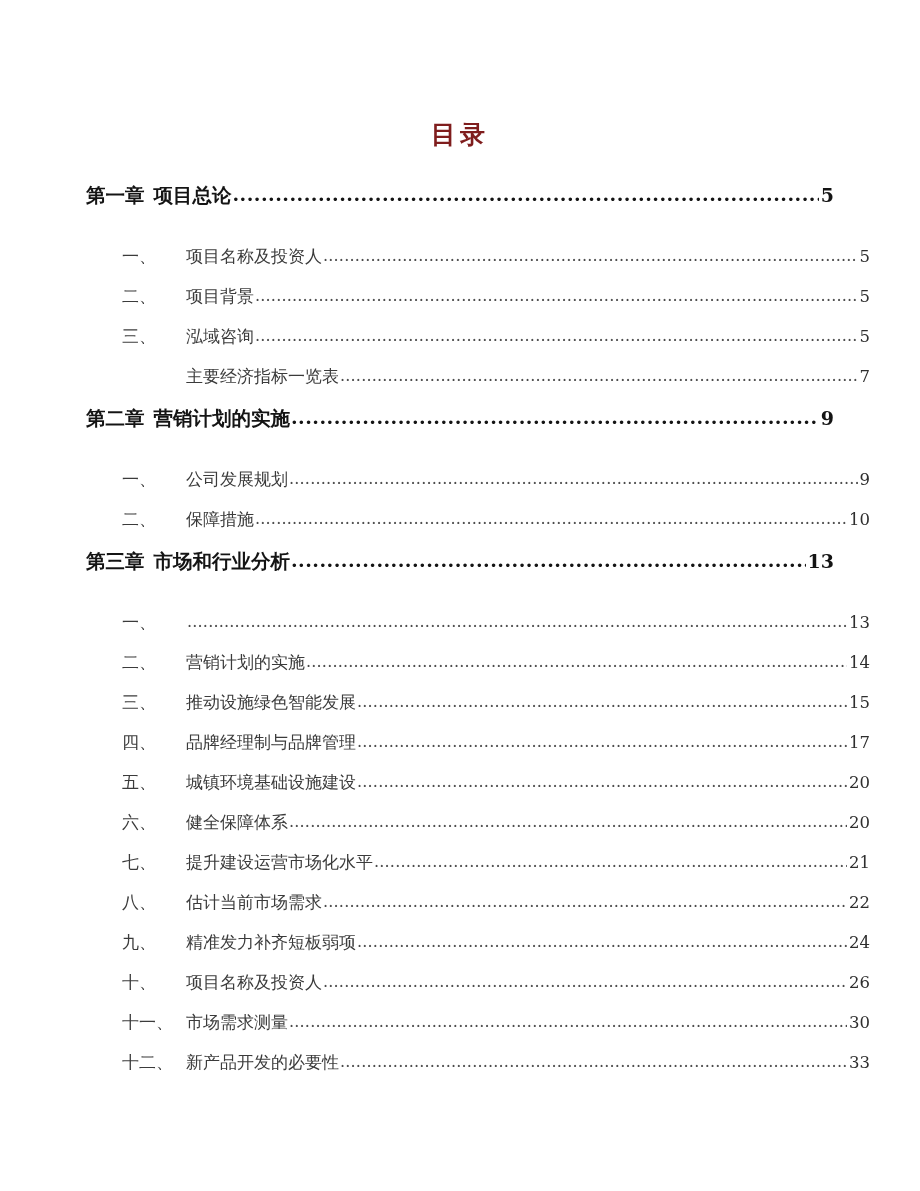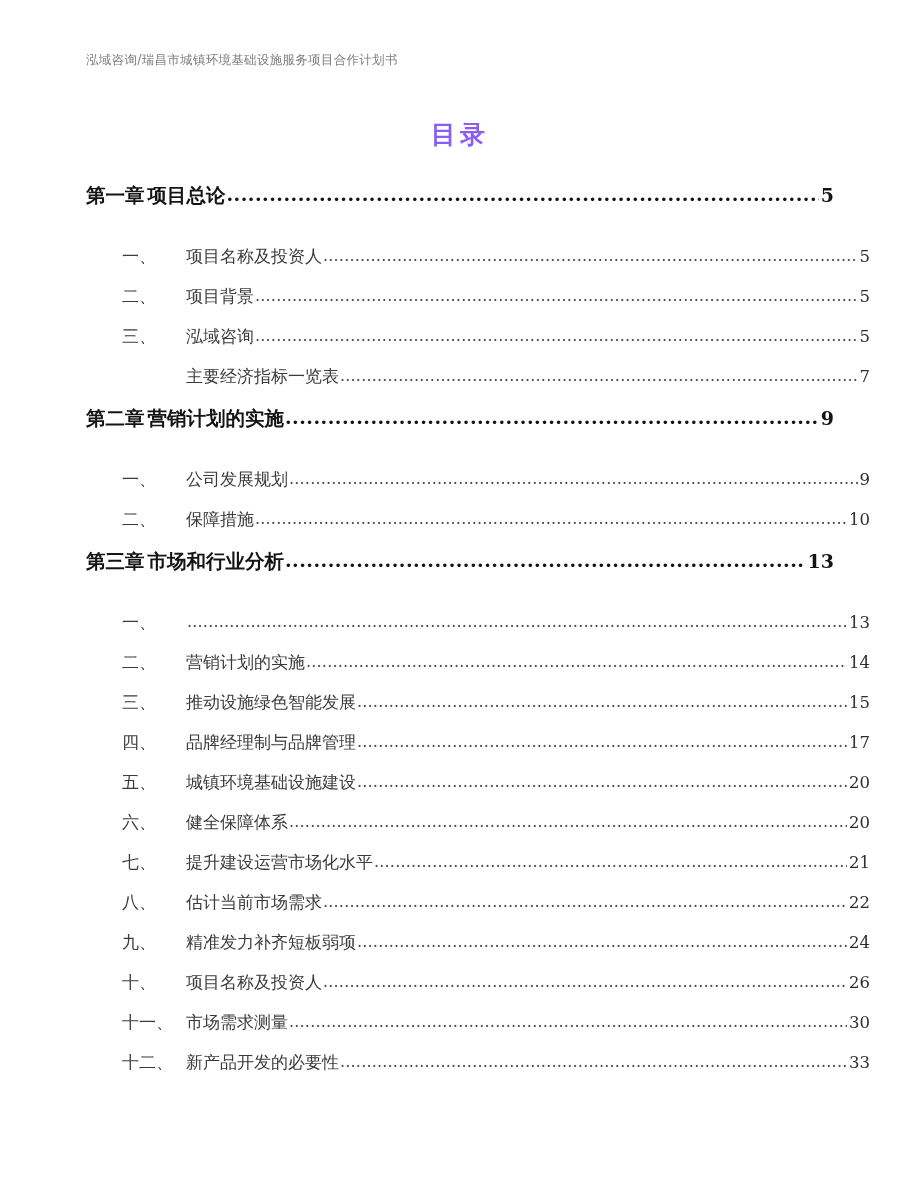--- a/index.html
+++ b/index.html
@@ -39,21 +39,21 @@
 
   
   .toc-title {
     position: absolute;
     left: 0;
     top: 118px;
     width: 920px;
     text-align: center;
     font-size: 25px;
     font-weight: bold;
-    color: #8b5cf6;
+    color: #7f1d1d;
     letter-spacing: 4px;
     font-family: "DejaVu Serif", "Liberation Serif", serif;
   }
 
   
   .toc {
     position: absolute;
     left: 86px;
     top: 182px;
     width: 748px;
@@ -106,21 +106,21 @@
 
   .num {
     flex: 0 0 auto;
     margin-right: 2px;
   }
   .level2 .num {
     min-width: 62px;
     display: inline-block;
   }
   .level1 .num {
-    margin-right: 3px;
+    margin-right: 9px;
   }
 
   .label {
     flex: 0 0 auto;
   }
 
   .leader {
     flex: 1 1 auto;
     overflow: hidden;
     min-width: 10px;
@@ -134,21 +134,20 @@
     text-align: right;
     padding-left: 1px;
     font-family: "DejaVu Serif", "Liberation Serif", serif;
   }
 </style>
 </head>
 <body>
 
 <div class="page">
 
-  <div class="doc-header">泓域咨询/瑞昌市城镇环境基础设施服务项目合作计划书</div>
 
   <div class="toc-title">目录</div>
 
   <div class="toc" id="toc-list">
       <div class="toc-row level1">
         <span class="num">第一章</span>
         <span class="label">项目总论</span>
         <span class="leader">...........................................................................................................................................................................................................................</span>
         <span class="pageno">5</span>
       </div>

